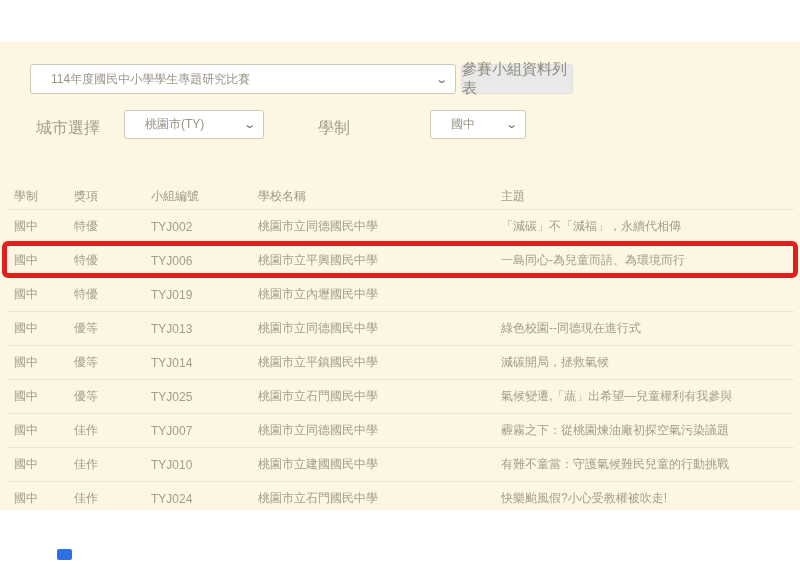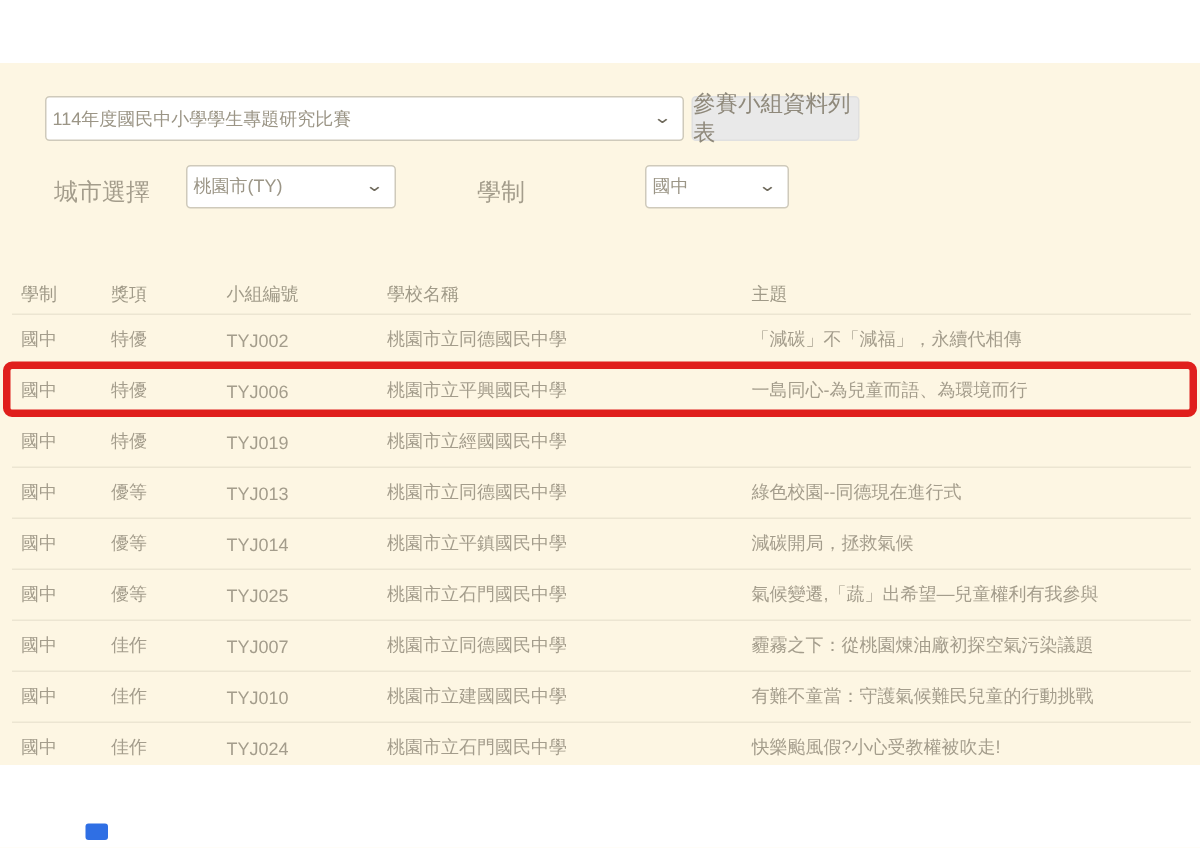--- a/index.html
+++ b/index.html
@@ -1,21 +1,21 @@
 <!DOCTYPE html>
 <html><head>
 <meta charset="utf-8">
 <style>
   html,body{margin:0;padding:0;width:800px;height:565px;background:#ffffff;overflow:hidden;
     font-family:"Liberation Sans","DejaVu Sans",sans-serif;}
   .panel{position:absolute;left:0;top:42px;width:800px;height:468px;background:#fdf6e3;}
   
   .select-box{position:absolute;background:#ffffff;border:1px solid #cfcabb;border-radius:3px;
     display:flex;align-items:center;box-sizing:border-box;color:#9b9586;font-size:12px;cursor:pointer;}
-  .select-box .val{flex:1;padding-left:4px;white-space:nowrap;overflow:hidden;}
+  .select-box .val{flex:1;padding-left:20px;white-space:nowrap;overflow:hidden;}
   .select-box .chev{padding:0 9px;color:#6f6a5c;font-size:11px;line-height:1;transform:scaleX(1.4);}
   .sel-competition{left:30px;top:22px;width:426px;height:30px;}
   .btn-list{position:absolute;left:461px;top:22px;width:112px;height:30px;background:#e9e9e9;
     border:1px solid #e0e0e0;border-radius:3px;color:#8f897b;font-size:15px;display:flex;
     align-items:center;justify-content:center;cursor:pointer;box-sizing:border-box;}
   .fld-label{position:absolute;color:#a49d8c;font-size:16px;}
   .lbl-city{left:36px;top:76px;}
   .lbl-level{left:318px;top:76px;}
   .sel-city{left:124px;top:68px;width:140px;height:29px;}
   .sel-level{left:430px;top:68px;width:96px;height:29px;}
@@ -83,21 +83,21 @@
       <div class="c2">特優</div>
       <div class="c3">TYJ006</div>
       <div class="c4">桃園市立平興國民中學</div>
       <div class="c5">一島同心-為兒童而語、為環境而行</div>
     </div>
 
     <div class="trow">
       <div class="c1">國中</div>
       <div class="c2">特優</div>
       <div class="c3">TYJ019</div>
-      <div class="c4">桃園市立經國國民中學</div>
+      <div class="c4">桃園市立內壢國民中學</div>
     </div>
 
     <div class="trow">
       <div class="c1">國中</div>
       <div class="c2">優等</div>
       <div class="c3">TYJ013</div>
       <div class="c4">桃園市立同德國民中學</div>
       <div class="c5">綠色校園--同德現在進行式</div>
     </div>
 

